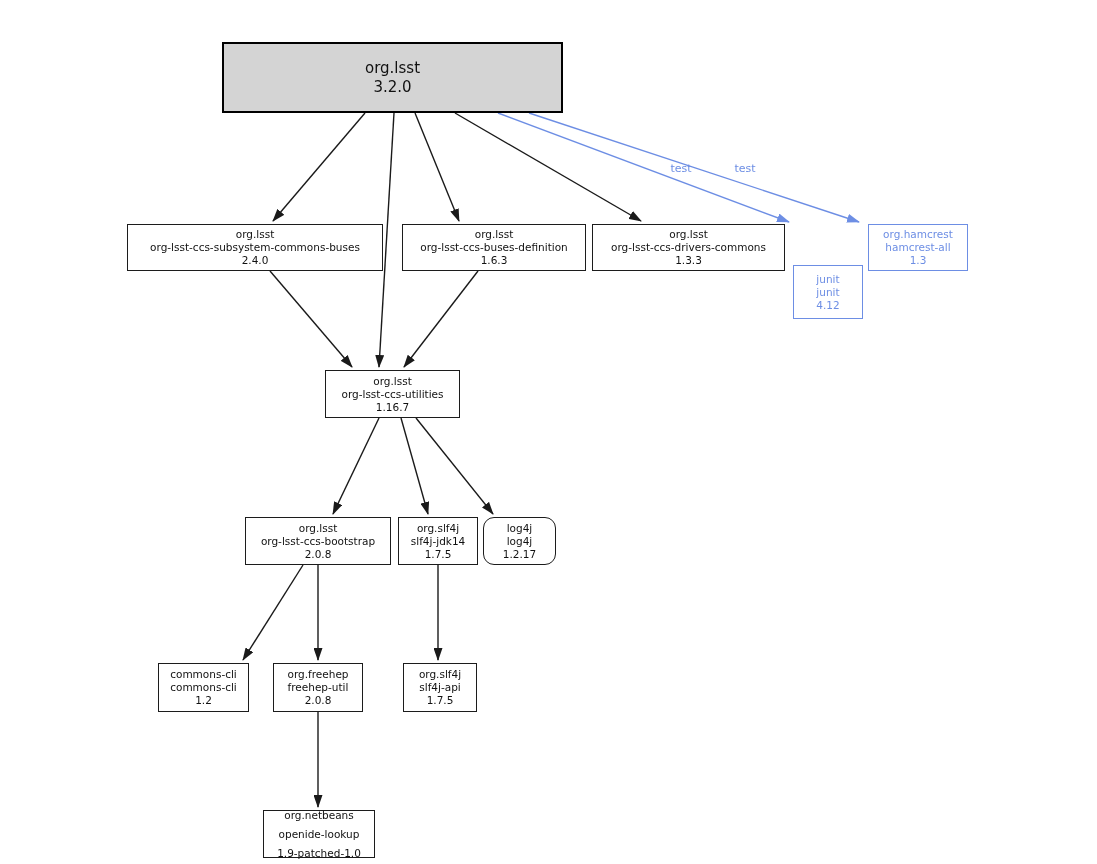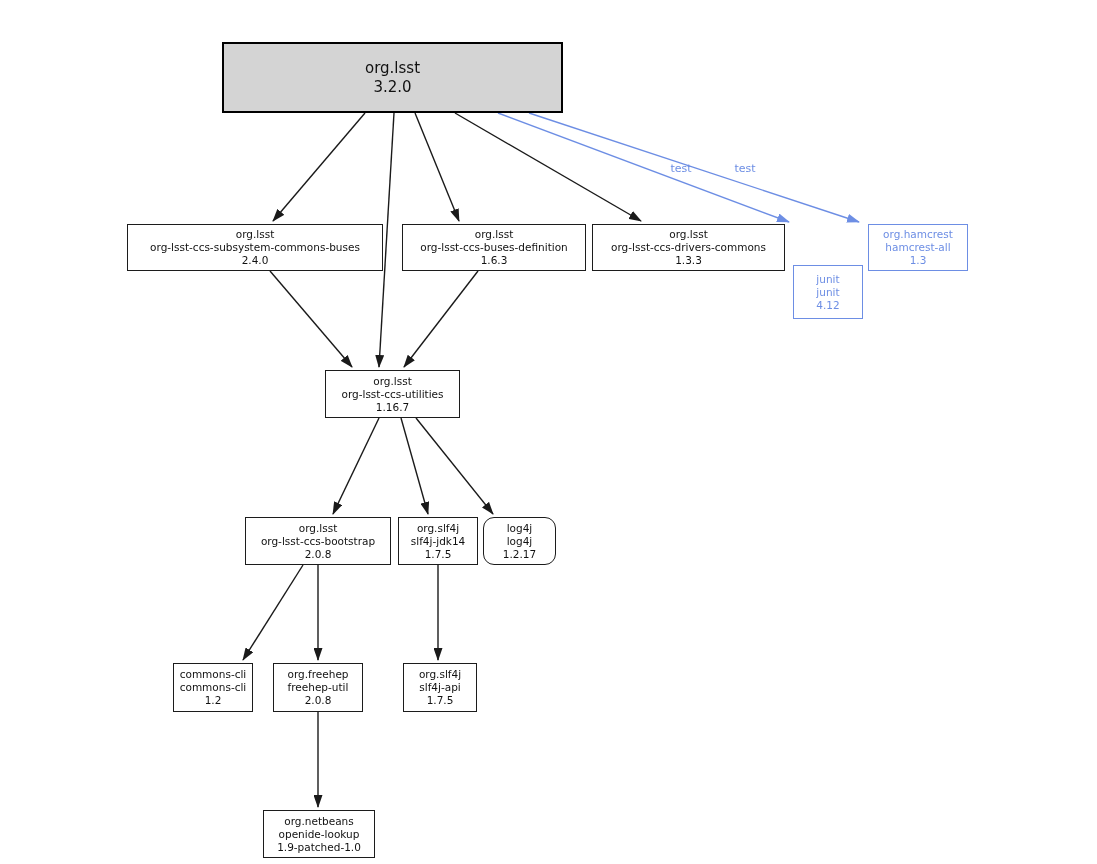--- a/index.html
+++ b/index.html
@@ -123,36 +123,36 @@
       <div class="node" style="left: 398px; top: 517px; width: 80px; height: 48px;">
         <div class="node-line">org.slf4j</div>
         <div class="node-line">slf4j-jdk14</div>
         <div class="node-line">1.7.5</div>
       </div>
       <div class="node" style="left: 483px; top: 517px; width: 73px; height: 48px; border-radius: 11px;">
         <div class="node-line">log4j</div>
         <div class="node-line">log4j</div>
         <div class="node-line">1.2.17</div>
       </div>
-      <div class="node" style="left: 173px; top: 663px; width: 80px; height: 49px;">
+      <div class="node" style="left: 158px; top: 663px; width: 91px; height: 49px;">
         <div class="node-line">commons-cli</div>
         <div class="node-line">commons-cli</div>
         <div class="node-line">1.2</div>
       </div>
       <div class="node" style="left: 273px; top: 663px; width: 90px; height: 49px;">
         <div class="node-line">org.freehep</div>
         <div class="node-line">freehep-util</div>
         <div class="node-line">2.0.8</div>
       </div>
       <div class="node" style="left: 403px; top: 663px; width: 74px; height: 49px;">
         <div class="node-line">org.slf4j</div>
         <div class="node-line">slf4j-api</div>
         <div class="node-line">1.7.5</div>
       </div>
-      <div class="node" style="left: 263px; top: 810px; width: 112px; height: 48px;">
+      <div class="node" style="left: 263px; top: 810px; width: 112px; height: 48px; gap: 6px;">
         <div class="node-line">org.netbeans</div>
         <div class="node-line">openide-lookup</div>
         <div class="node-line">1.9-patched-1.0</div>
       </div>
     </div>
   <div id="labels-layer">
       <span class="edge-label" style="left: 681px; top: 168px; color: rgb(109, 142, 228);">test</span>
       <span class="edge-label" style="left: 745px; top: 168px; color: rgb(109, 142, 228);">test</span>
     </div>
 

